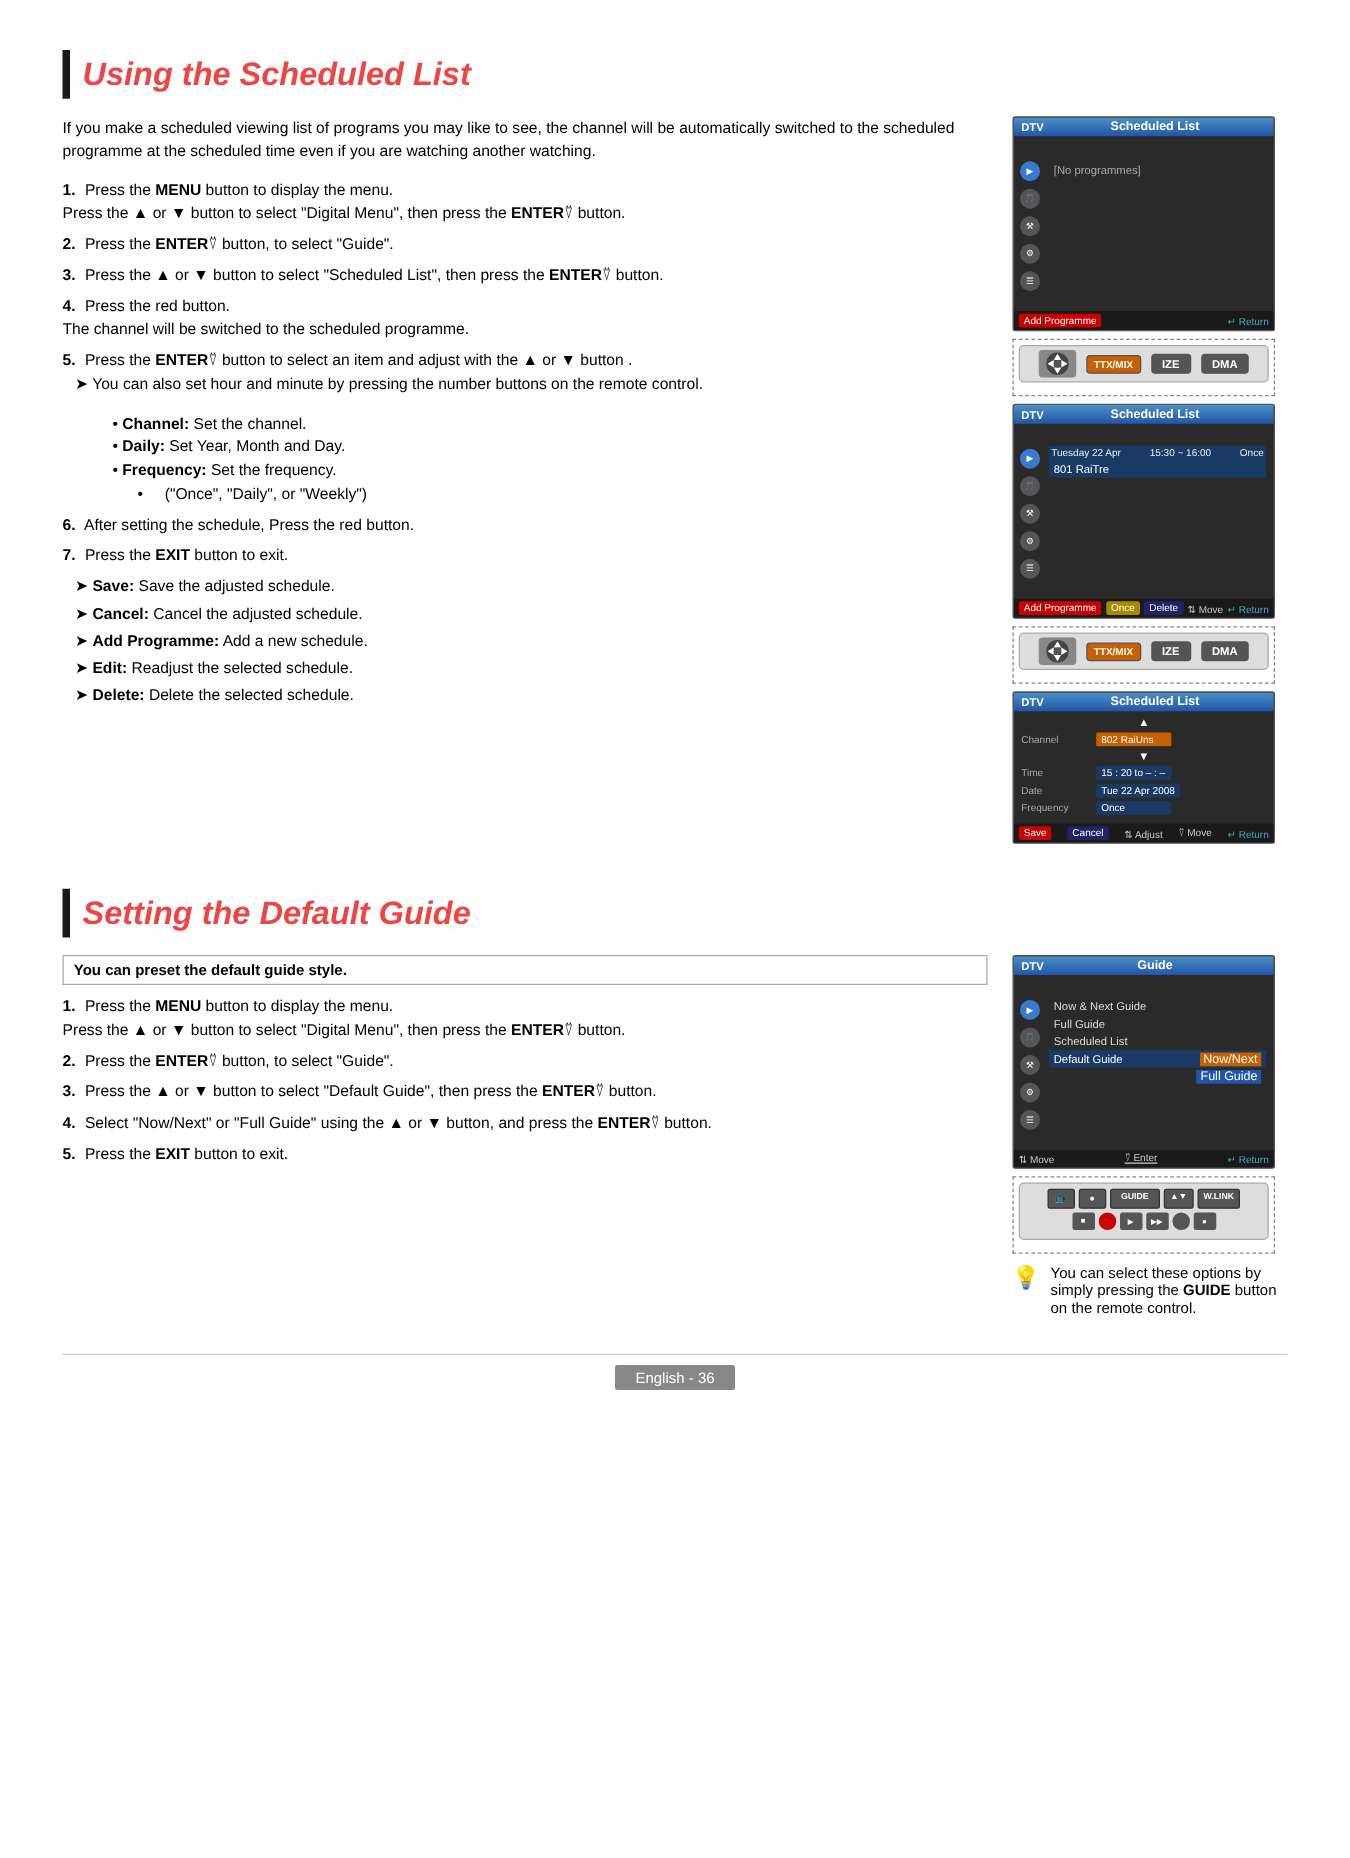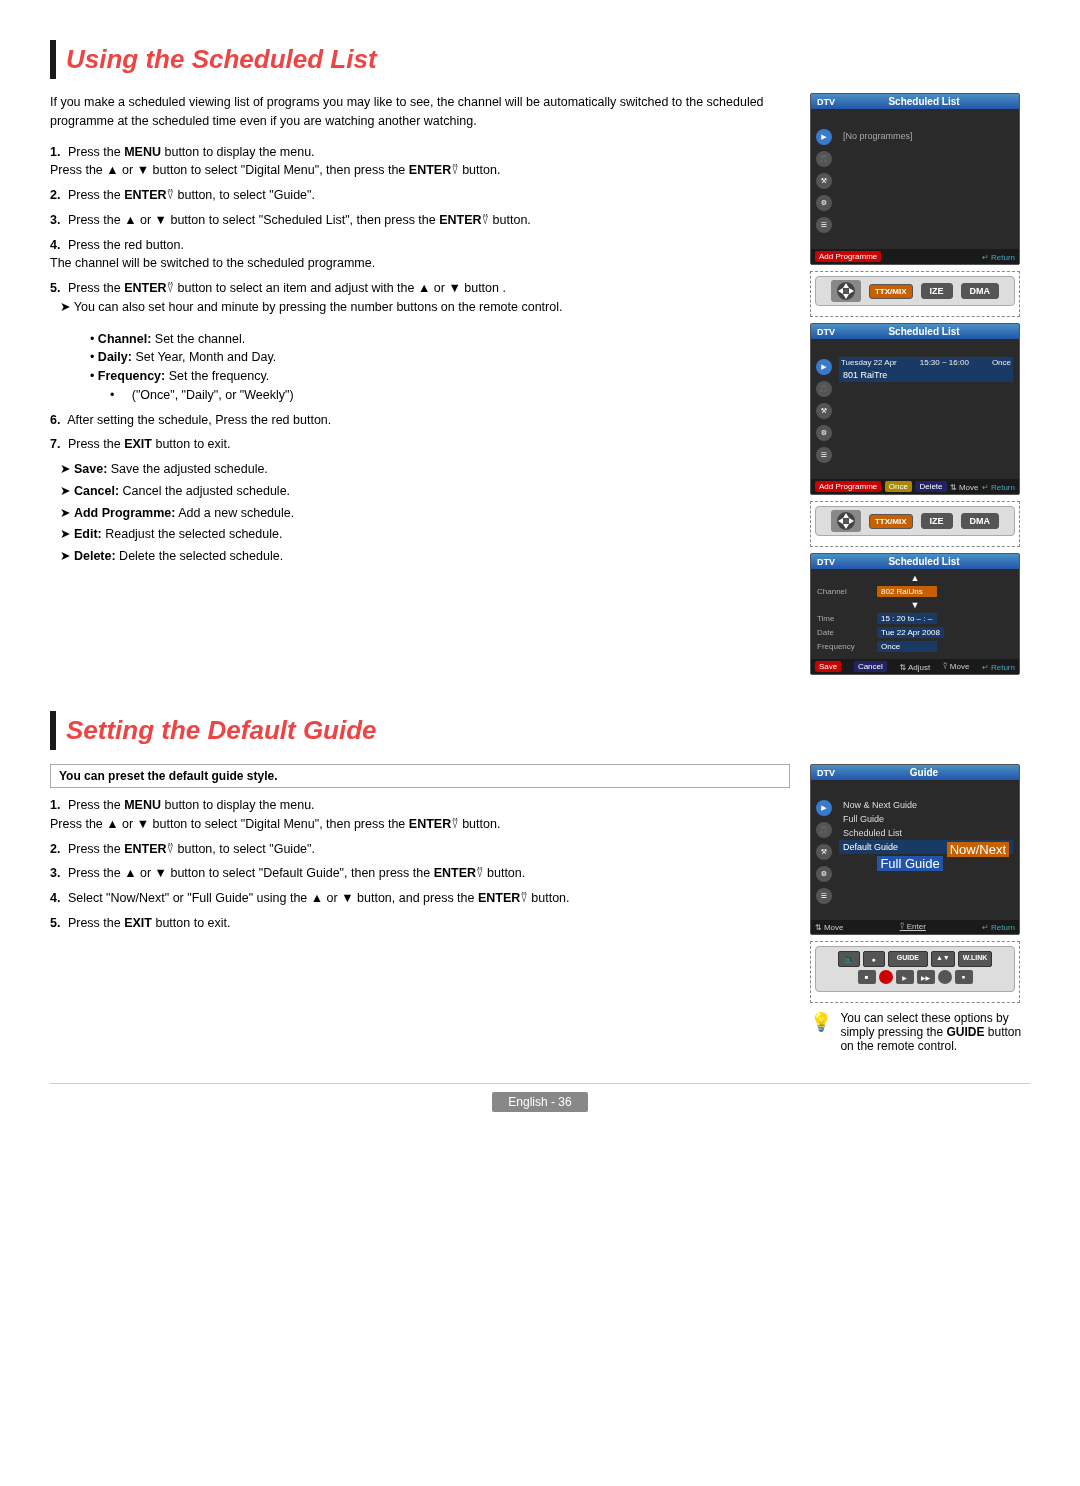--- a/index.html
+++ b/index.html
@@ -258,21 +258,21 @@
       color: #ddd;
     }
     .dtv-menu-item.selected {
       background: #1a3a66;
       color: #fff;
     }
     .dtv-sub-value {
       float: right;
       background: #c66000;
       padding: 0 3px;
-      font-size: 13px;
+      font-size: 10px;
       color: #fff;
     }
     .dtv-sub-value.blue-sel {
       background: #2255aa;
     }
 
     
     .note-box {
       border: 1px solid #aaa;
       padding: 4px 8px;

